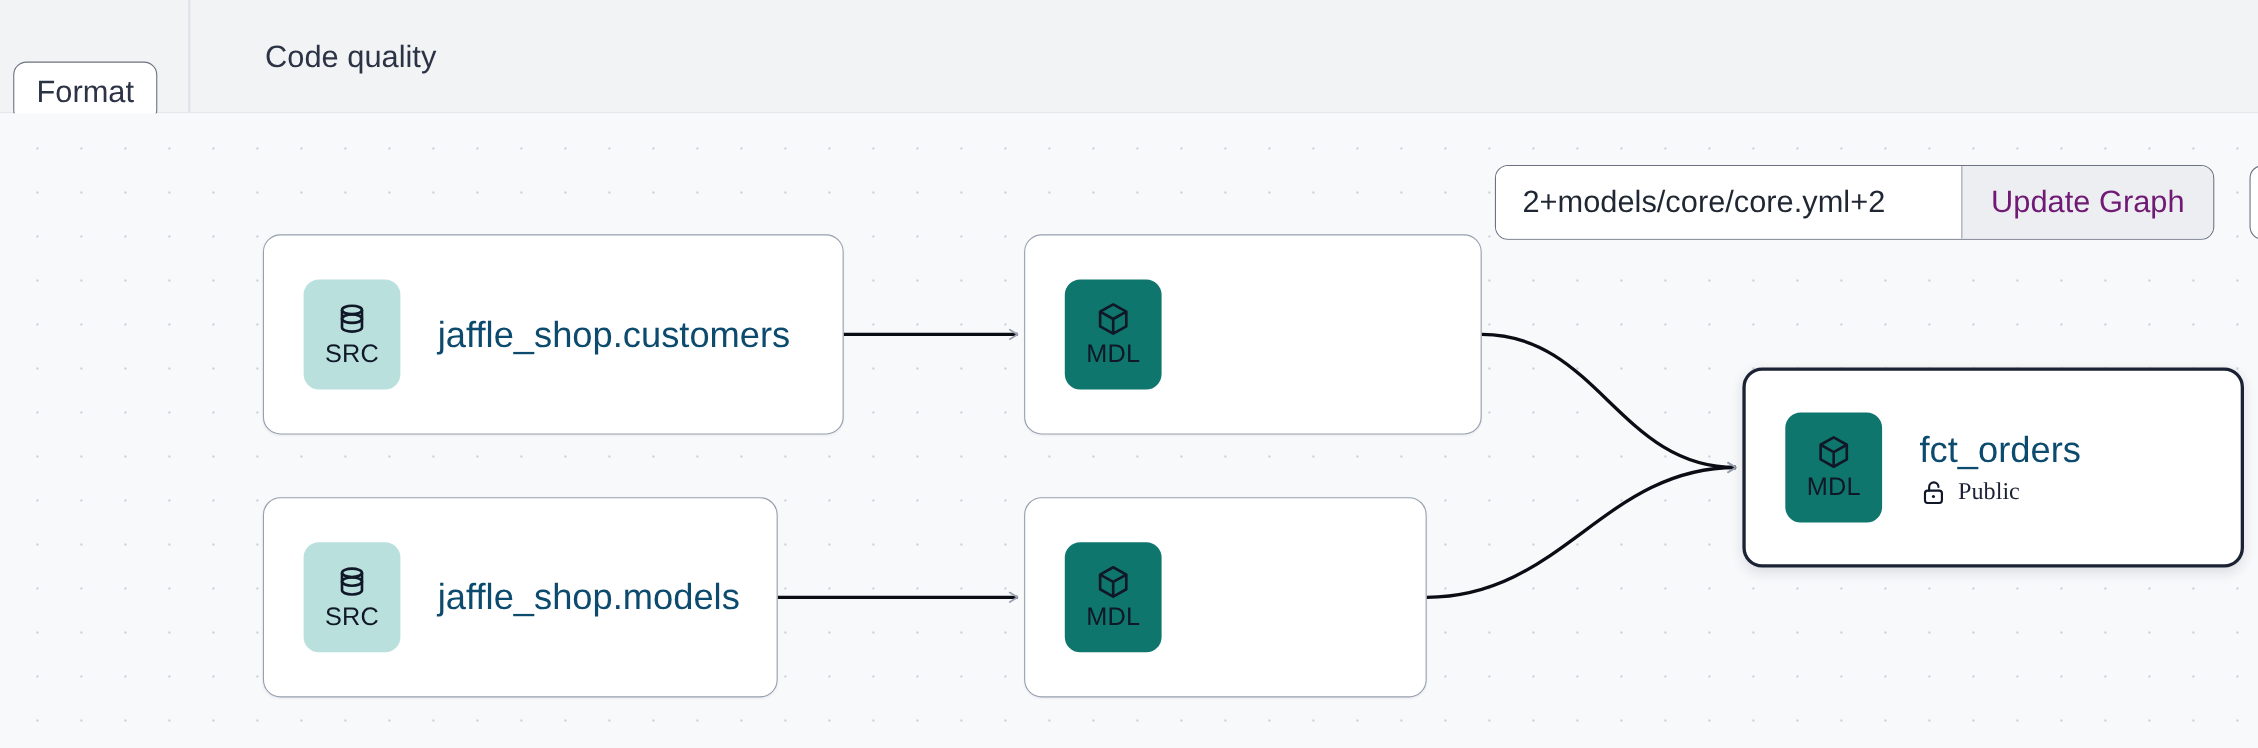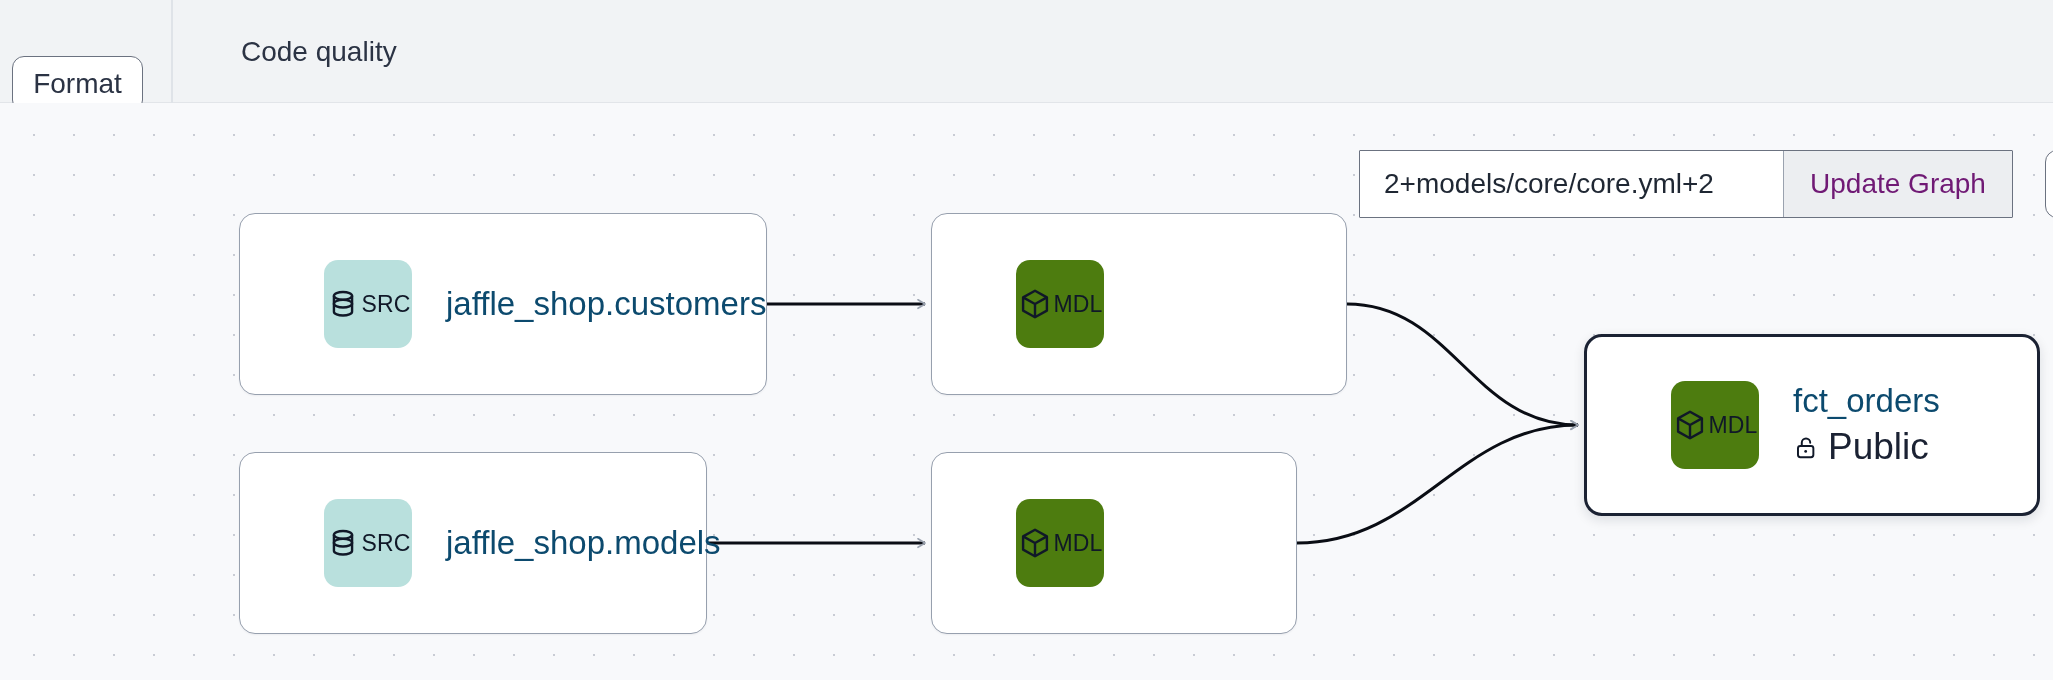--- a/index.html
+++ b/index.html
@@ -132,31 +132,30 @@
   }
 
   .node.selected {
     border: 3px solid #1b2233;
     border-radius: 18px;
     box-shadow: 0 4px 12px rgba(16,24,40,0.12);
   }
 
   .node-badge {
     width: 88px;
-    height: 88px;
+    height: 100px;
     border-radius: 14px;
     display: flex;
-    flex-direction: row;
+    flex-direction: column;
     align-items: center;
     justify-content: center;
     flex: none;
-    margin-left: 48px;
   }
   .node-badge.src { background: #b9e0dd; }
-  .node-badge.mdl { background: #4d7c0f; justify-content: center; }
+  .node-badge.mdl { background: #0f766e; justify-content: center; }
 
   .node-badge .badge-glyph {
     width: 36px;
     height: 34px;
     display: block;
   }
   .node-badge .badge-text {
     font-size: 23px;
     color: #101828;
     letter-spacing: 0.2px;
@@ -178,34 +177,34 @@
     font-family: "Liberation Sans", sans-serif;
   }
 
   .node-meta {
     display: flex;
     align-items: center;
     gap: 9px;
     margin-top: 6px;
   }
   .node-meta .meta-text {
-    font-size: 37px;
+    font-size: 22px;
     color: #1b2233;
-    font-family: Liberation Sans, sans-serif;
+    font-family: Liberation Serif, serif;
   }
   .lock-glyph { width: 26px; height: 27px; display: block; }
 
   
   #filter-control {
     position: absolute;
     display: flex;
     align-items: stretch;
     background: #ffffff;
     border: 1.6px solid #6b7280;
-    border-radius: 1px;
+    border-radius: 12px;
     overflow: hidden;
     height: 68px;
   }
 
   #filter-input {
     width: 423px;
     height: 100%;
     border: none;
     outline: none;
     background: #ffffff;

